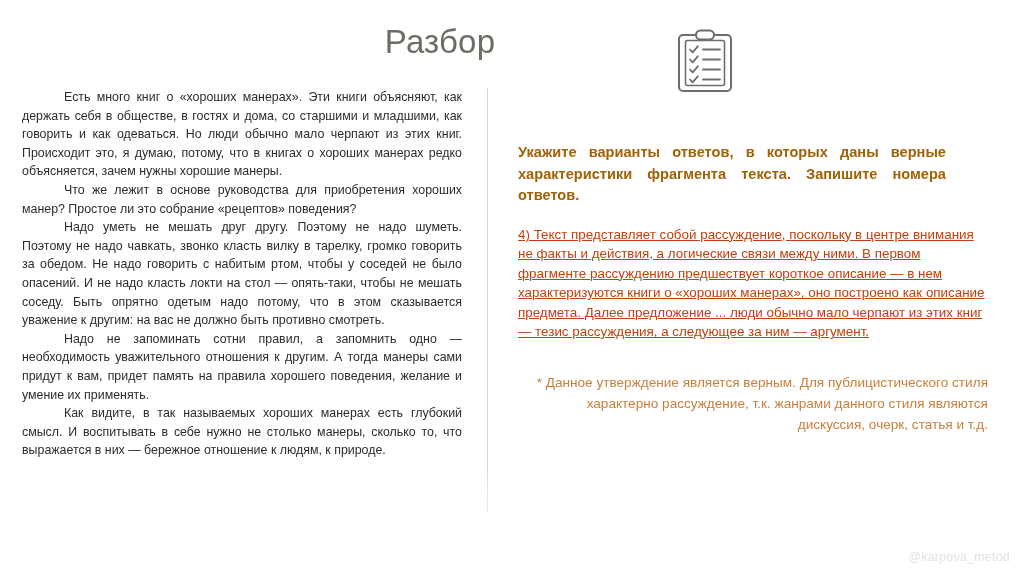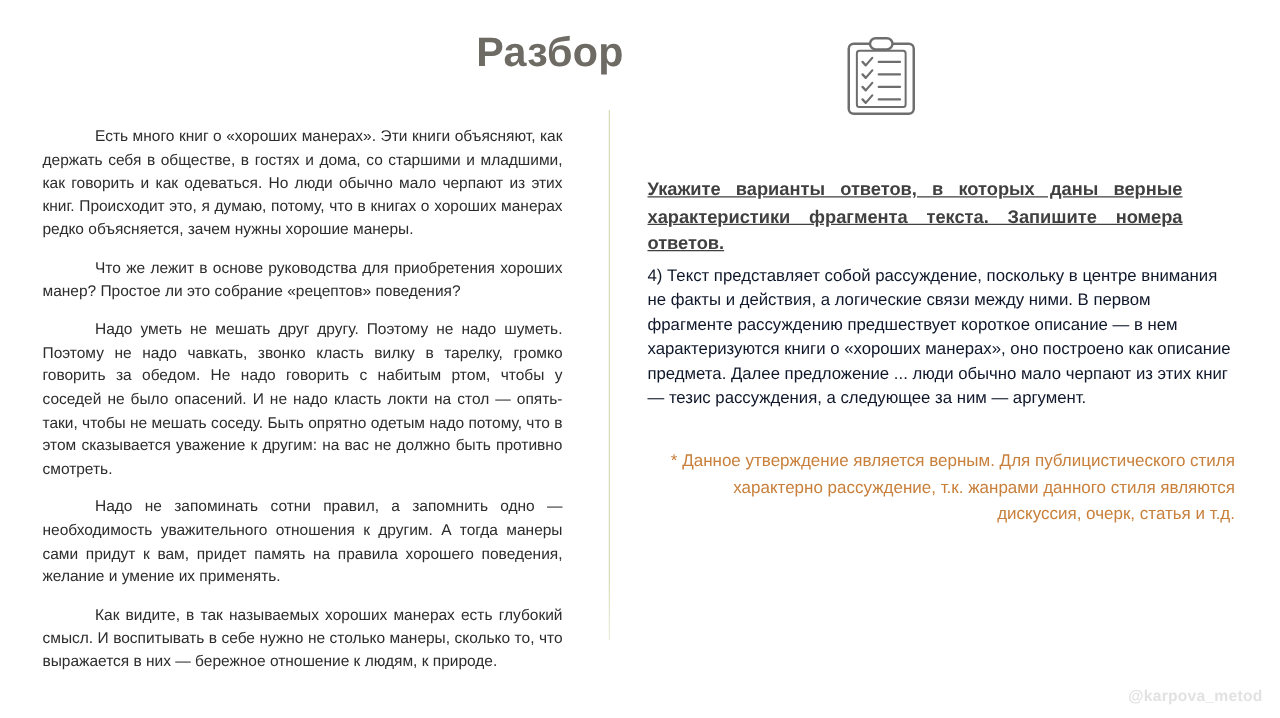--- a/index.html
+++ b/index.html
@@ -18,21 +18,21 @@
 
   
   #slide-title {
     position: absolute;
     left: 280px;
     top: 22px;
     width: 320px;
     text-align: center;
     font-size: 33px;
     line-height: 40px;
-    font-weight: bold;
+    font-weight: normal;
     color: #6e6a64;
     letter-spacing: 0.2px;
     z-index: 5;
     pointer-events: none;
   }
 
   
   #clipboard-icon {
     position: absolute;
     left: 676px;
@@ -55,21 +55,21 @@
 
   
   #source-text-column {
     position: absolute;
     left: 22px;
     top: 88px;
     width: 440px;
     z-index: 3;
   }
   #source-text-column p {
-    margin: 12px;
+    margin: 0;
     text-indent: 42px;
     text-align: justify;
     font-size: 12.4px;
     line-height: 18.6px;
     color: #2c2c2c;
     font-family: "Liberation Sans", sans-serif;
   }
 
   
   #task-column {
@@ -78,51 +78,50 @@
     top: 142px;
     width: 476px;
     z-index: 3;
   }
   #task-prompt {
     margin: 0;
     text-align: justify;
     font-weight: bold;
     font-size: 14.6px;
     line-height: 21.5px;
-    color: #404040;
+    color: #a16207;
     width: 428px;
-    text-decoration: underline;
   }
   #task-explanation {
-    margin: 4px 0 0 0;
+    margin: 18px 0 0 0;
     text-align: left;
     font-size: 13.4px;
     line-height: 19.6px;
-    color: #0f172a;
+    color: #c2410c;
     width: 474px;
+    text-decoration: underline;
   }
   #task-note {
     margin: 30px 0 0 0;
     text-align: right;
     font-size: 13.6px;
     line-height: 21px;
     color: #c8803c;
     width: 470px;
   }
 
   
   #watermark {
     position: absolute;
     right: 14px;
     bottom: 10px;
     font-size: 12.5px;
     color: #e2e2e2;
     letter-spacing: 0.2px;
     z-index: 3;
-    font-weight: bold;
   }
 </style>
 </head>
 <body>
 
 <div id="slide-title">
   <div>Разбор</div>
 </div>
 
 <div id="clipboard-icon">

